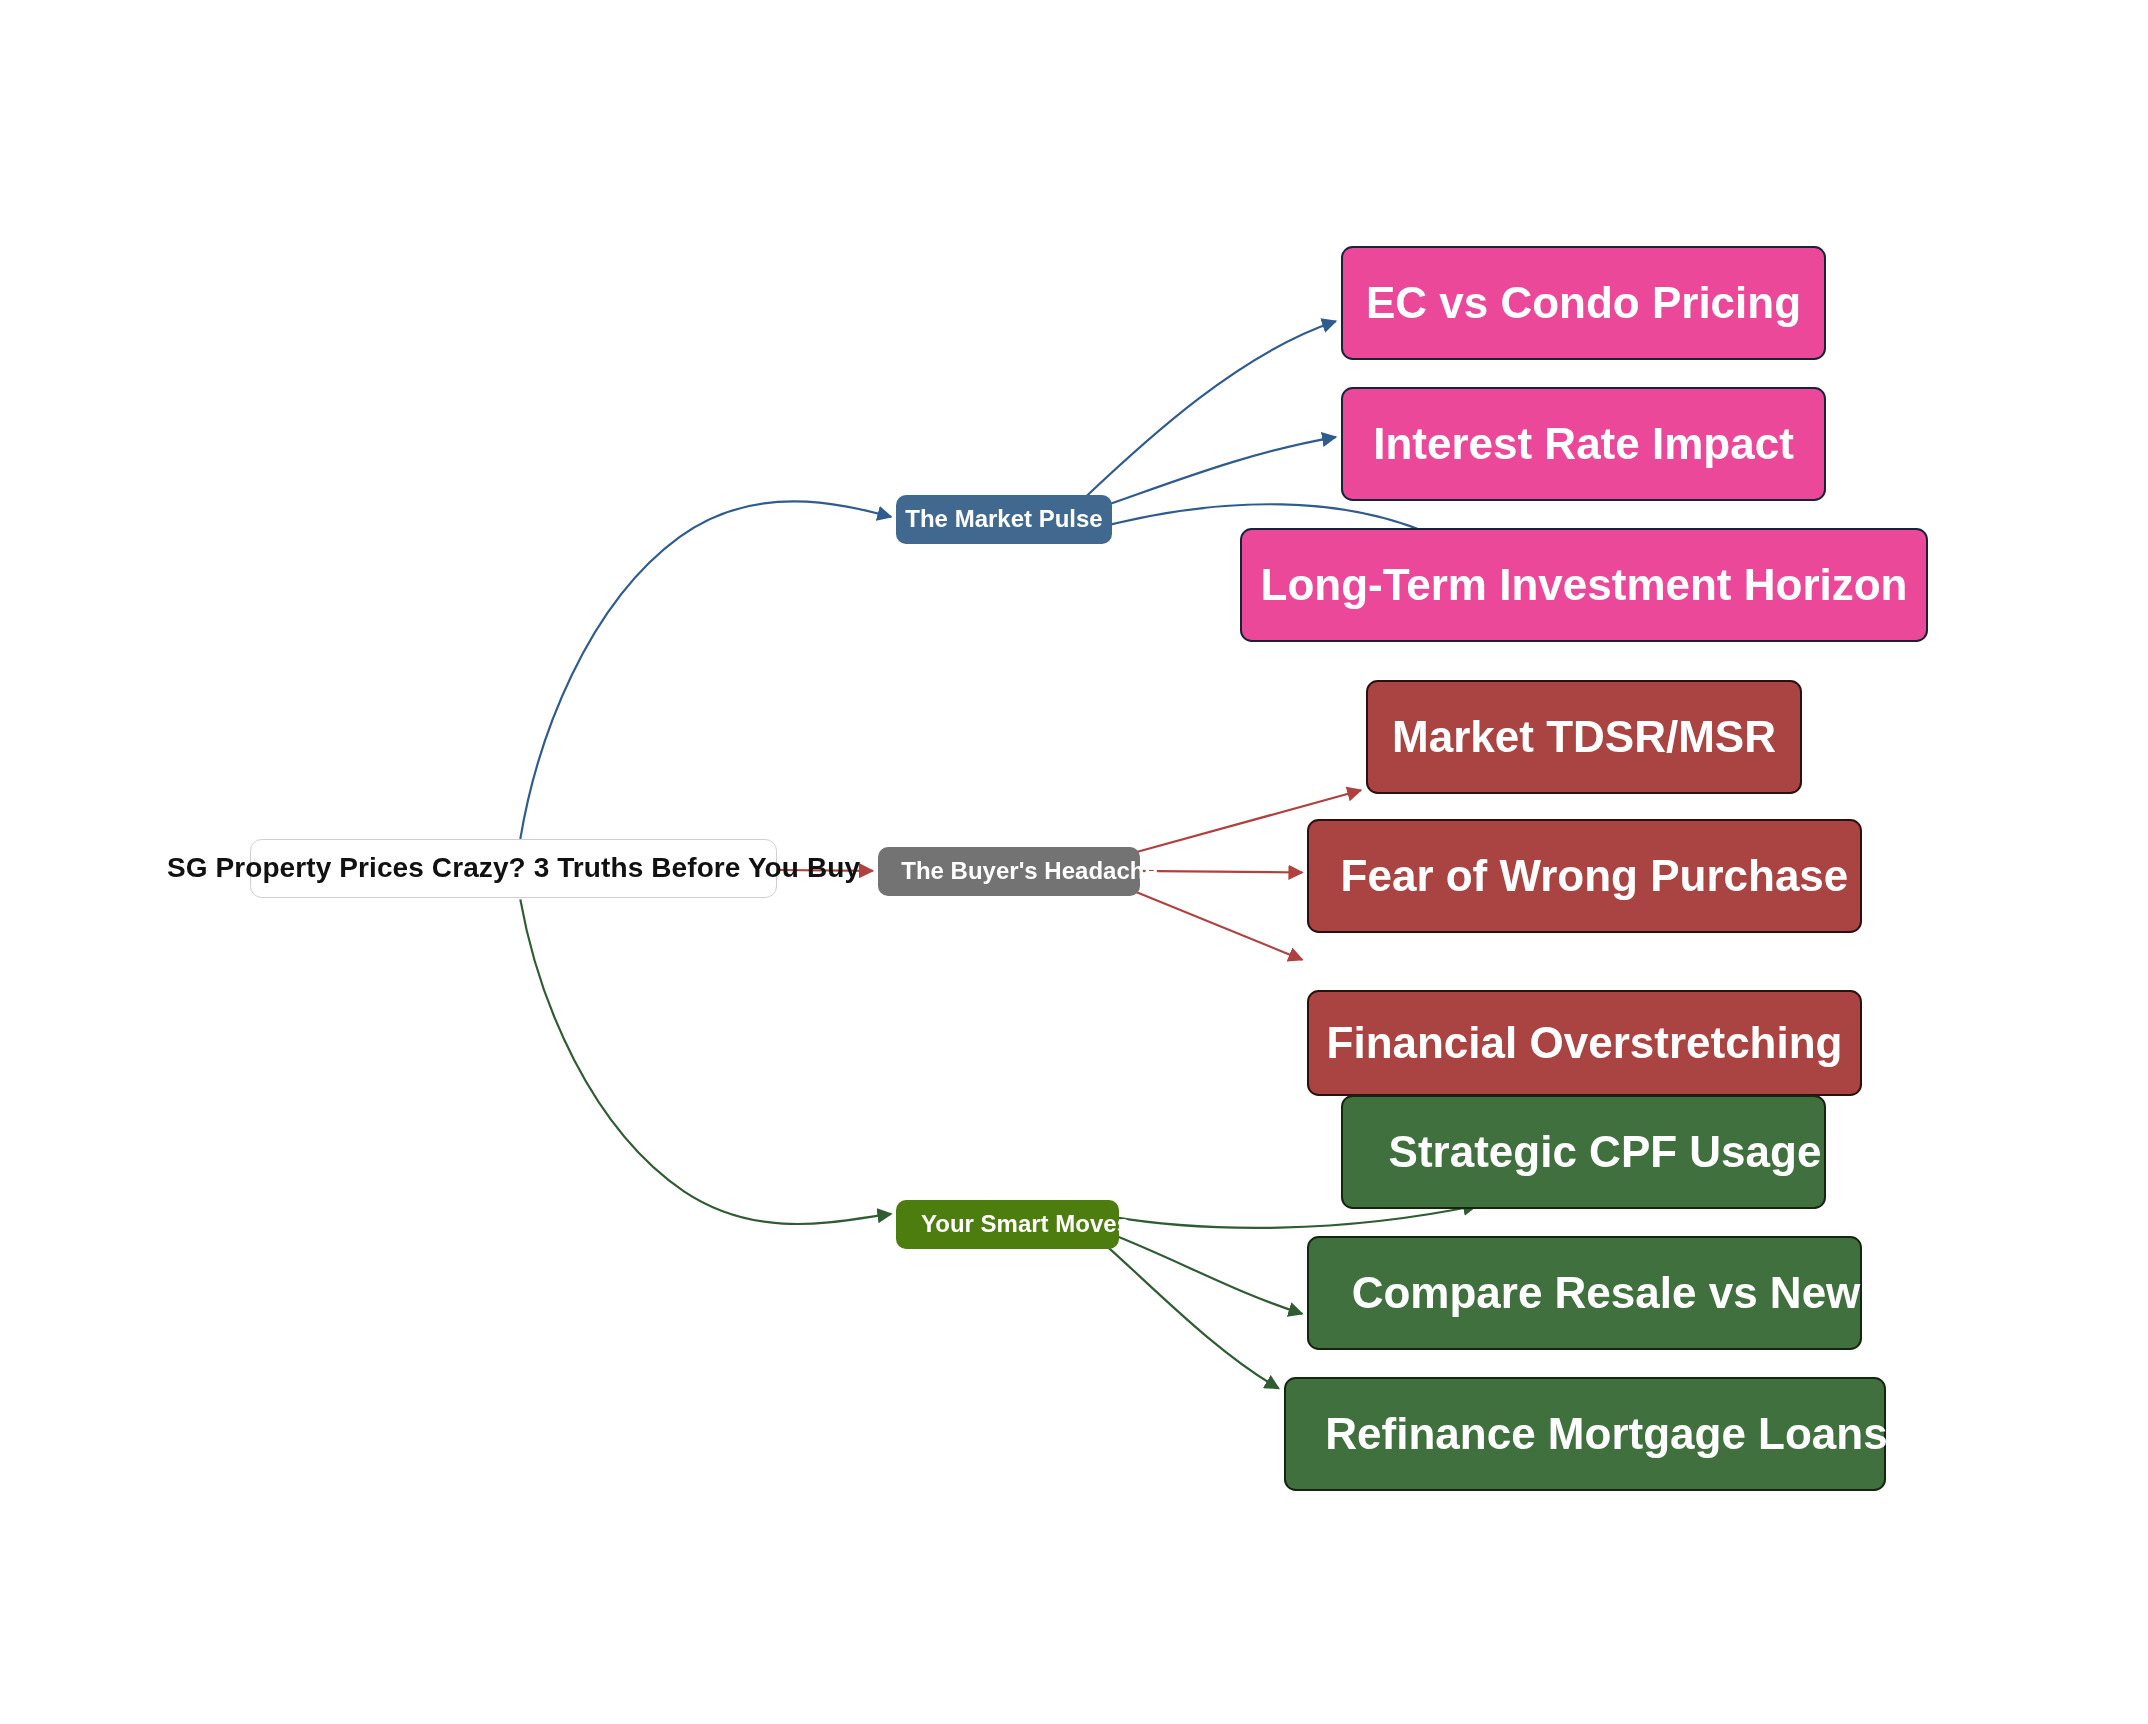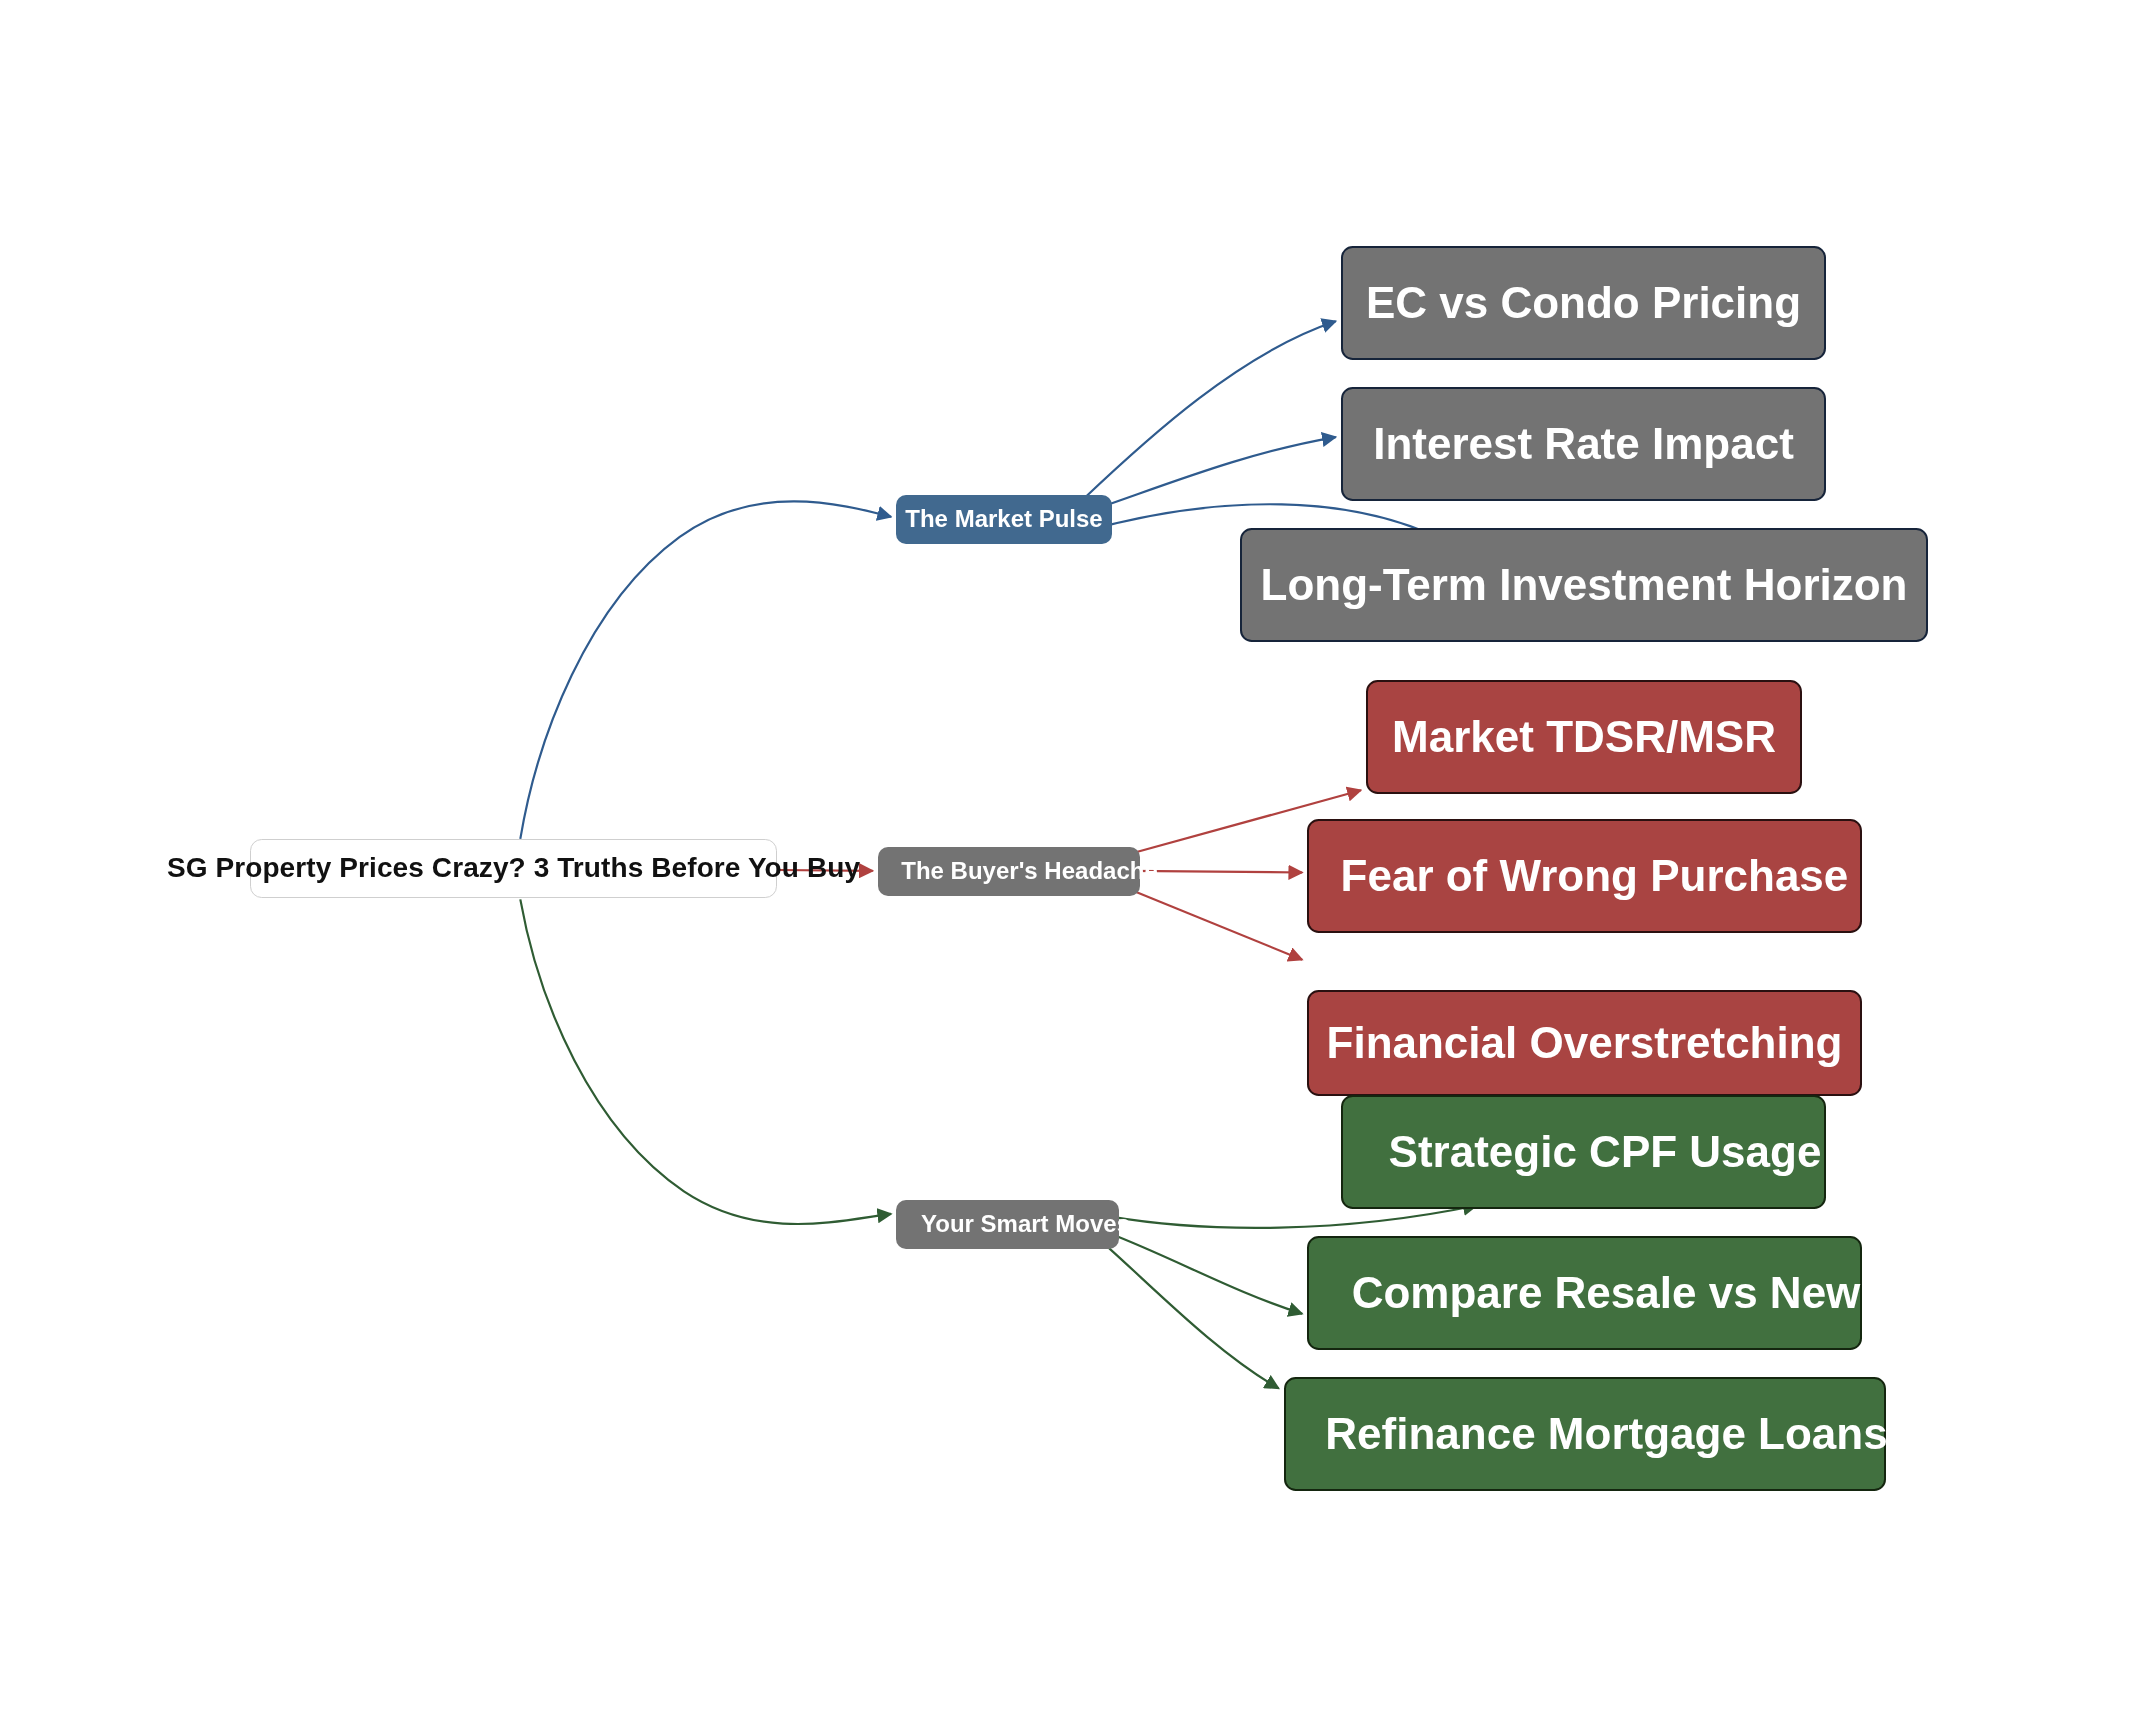--- a/index.html
+++ b/index.html
@@ -47,31 +47,31 @@
   
   .node-branch {
     border-radius: 10px;
     color: #ffffff;
     font-weight: bold;
     font-size: 24px;
     border: 0.8px solid transparent;
   }
   .node-branch.blue  { background: #41698f; }
   .node-branch.red   { background: #737373; padding-left: 41px; }
-  .node-branch.green { background: #737373; padding-left: 36px; }
+  .node-branch.green { background: #4d7c0f; padding-left: 36px; }
 
   
   .node-leaf {
     border-radius: 11.7px;
     color: #ffffff;
     font-weight: bold;
     font-size: 44px;
     border: 2.5px solid #1b2430;
   }
-  .node-leaf.blue  { background: #737373; border-color: #16243a; }
+  .node-leaf.blue  { background: #ec4899; border-color: #16243a; }
   .node-leaf.red   { background: #a94442; border-color: #2a1010; }
   .node-leaf.green { background: #41703f; border-color: #14260f; padding-left: 43px; }
 
   .node-label {
     display: block;
     padding: 0 11.7px;
     white-space: nowrap;
   }
 </style>
 </head>

